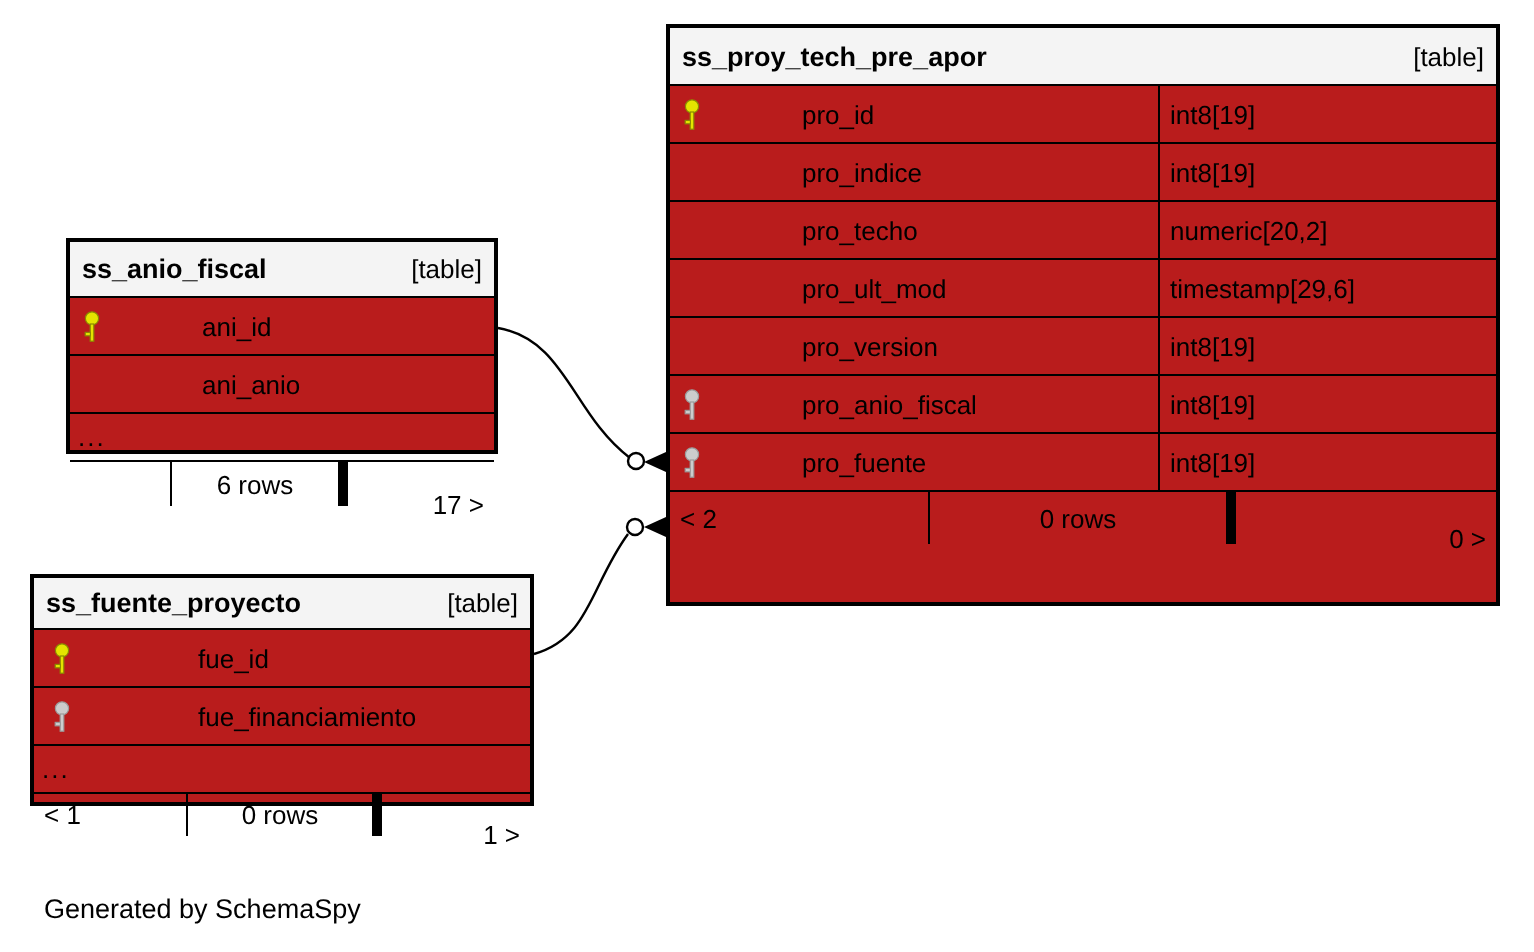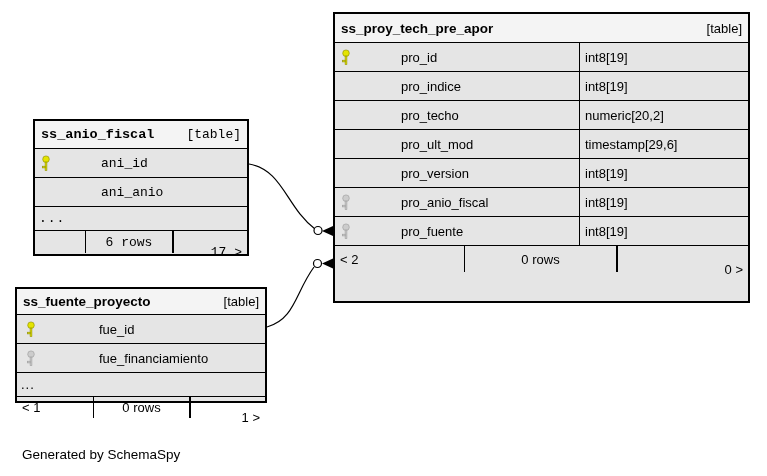--- a/index.html
+++ b/index.html
@@ -5,23 +5,23 @@
   * { box-sizing: border-box; margin: 0; padding: 0; }
   html,body { background:#ffffff; }
   body { font-family:"Liberation Sans", sans-serif; color:#000; }
   .canvas { position:relative; width:767px; height:476px; background:#fff; overflow:hidden; }
 
   .connectors { position:absolute; left:0; top:0; width:767px; height:476px; }
   .connectors path.rel { fill:none; stroke:#000; stroke-width:1.2; }
   .connectors .endpoint-circle { fill:#fff; stroke:#000; stroke-width:1.2; }
   .connectors .endpoint-arrow { fill:#000; stroke:none; }
 
-  .tbox { position:absolute; border:2px solid #000; background:#e5e5e5; font-size:13px; }
+  .tbox { position:absolute; border:2px solid #000; background:#b91c1c; font-size:13px; }
   #t-proy   { left:333px; top:12px;  width:417px; height:291px; }
-  #t-anio   { left:33px;  top:119px; width:216px; height:137px;font-family:Liberation Mono, monospace; }
+  #t-anio   { left:33px;  top:119px; width:216px; height:108px; }
   #t-fuente { left:15px;  top:287px; width:252px; height:116px; }
 
   .t-header { display:flex; align-items:center; justify-content:space-between;
               background:#f4f4f4; border-bottom:1px solid #000; padding:0 6px; }
   #t-proy .t-header { height:29px; }
   #t-anio .t-header { height:28px; }
   #t-fuente .t-header { height:26px; }
   .t-title { font-weight:bold; font-size:13.5px; }
   .t-badge { font-size:13px; }
 
@@ -39,21 +39,21 @@
 
   .t-ellipsis { height:24px; display:flex; align-items:center; padding-left:4px;
                 border-bottom:1px solid #000; letter-spacing:1px; }
 
   .t-footer { display:flex; align-items:stretch; }
   #t-proy .t-footer { height:26px; }
   #t-anio .t-footer { height:22px; }
   #t-fuente .t-footer { height:21px; }
   .f-cell { display:flex; align-items:center; padding:0 5px; }
   .f-cell.f-l { justify-content:flex-start; border-right:1px solid #000; }
-  .f-cell.f-c { justify-content:center; border-right:2px solid #000000; }
+  .f-cell.f-c { justify-content:center; border-right:5px solid #000000; }
   .f-cell.f-r { justify-content:flex-end;margin-top:20px; }
   #t-proy .f-l { width:130px; } #t-proy .f-c { width:153px; } #t-proy .f-r { flex:1; }
   #t-anio .f-l { width:51px; }  #t-anio .f-c { width:88px; }  #t-anio .f-r { flex:1; }
   #t-fuente .f-l { width:77px; } #t-fuente .f-c { width:97px; } #t-fuente .f-r { flex:1; }
 
   .credit { position:absolute; left:22px; top:447px; font-size:13.5px; }
 </style>
 </head>
 <body>
 

